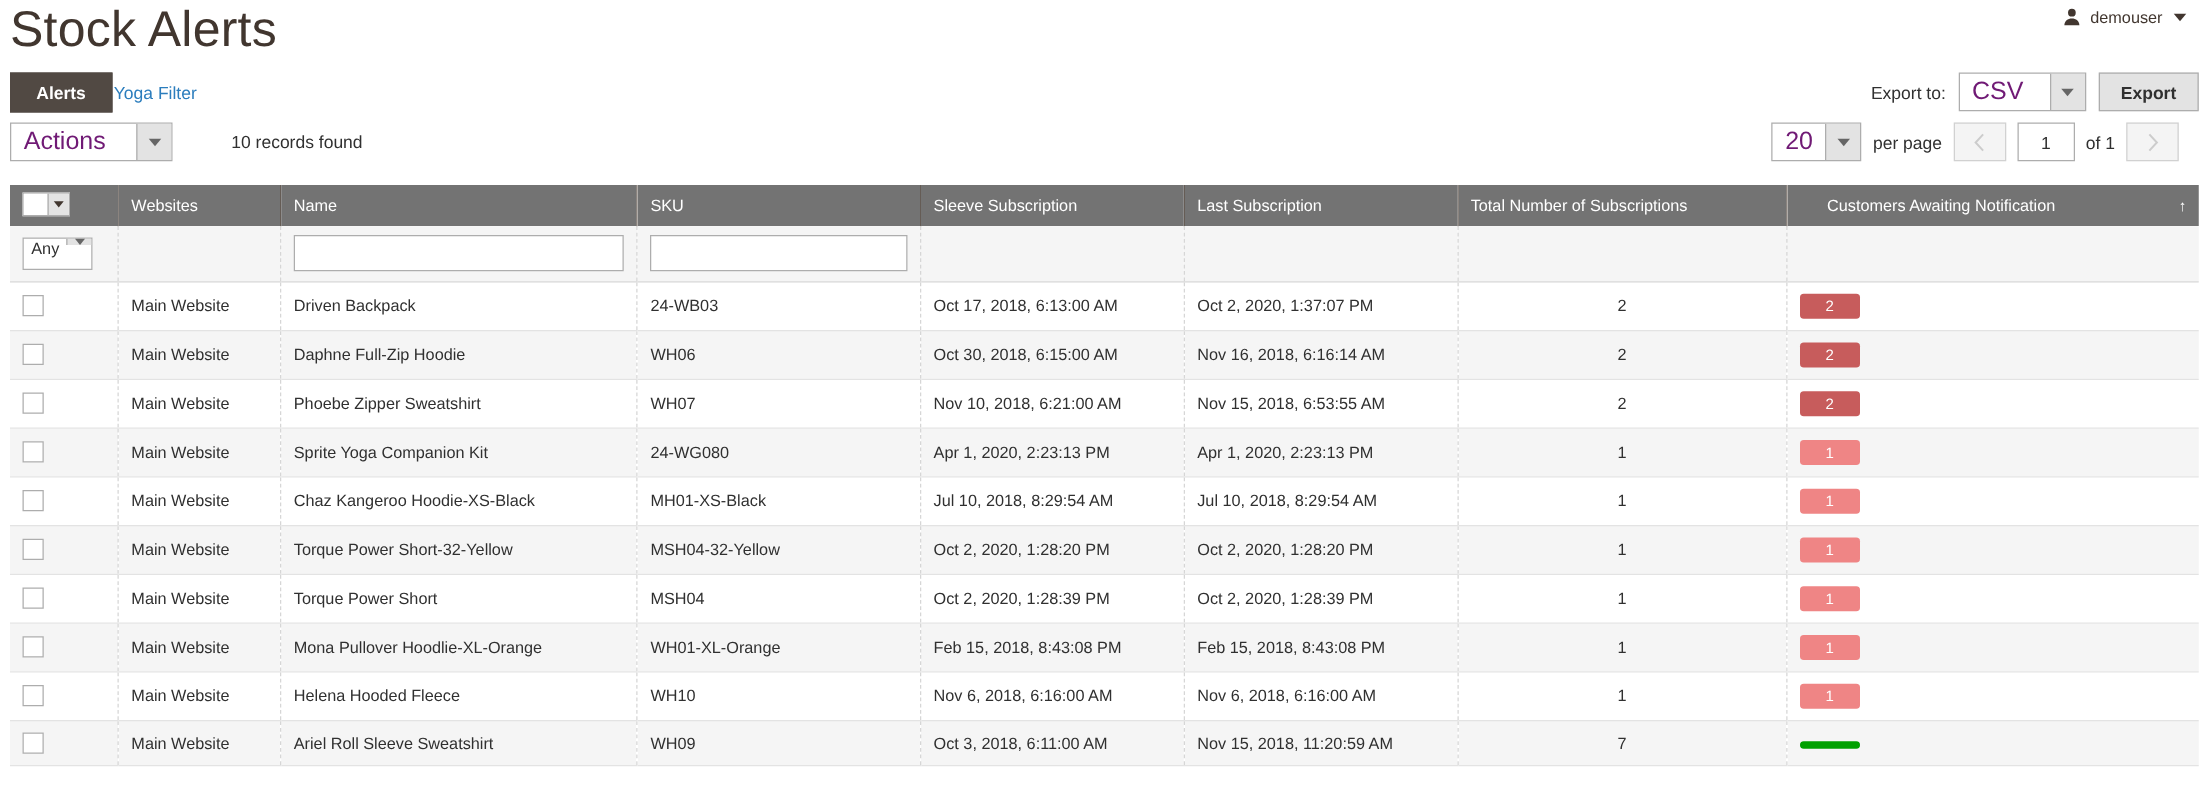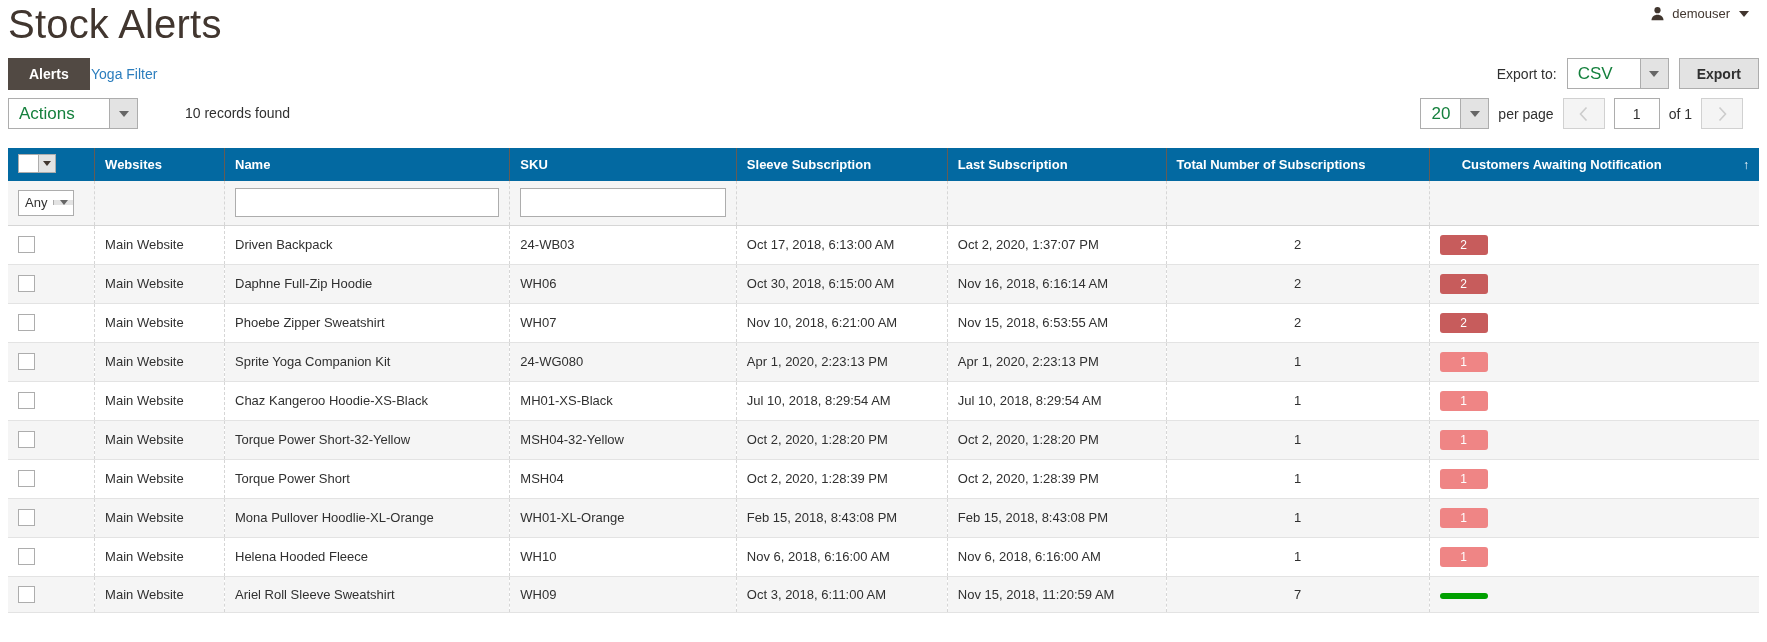--- a/index.html
+++ b/index.html
@@ -87,22 +87,22 @@
   .select-box {
     display: inline-flex;
     align-items: stretch;
     border: 1px solid #adadad;
     background: #ffffff;
     height: 31px;
   }
   .select-box .val {
     display: flex; align-items: center;
     padding: 0 10px;
-    font-size: 17px;
-    color: #15803d;
+    font-size: 20px;
+    color: #701a75;
     min-width: 72px;
   }
   .select-box .arrow {
     width: 28px;
     background: #e3e3e3;
     border-left: 1px solid #adadad;
     display: flex; align-items: center; justify-content: center;
   }
   .select-box .arrow i {
     width: 0; height: 0;
@@ -178,24 +178,24 @@
     position: absolute;
     left: 8px; top: 148px;
     width: 1751px;
   }
   table.grid {
     width: 100%;
     border-collapse: collapse;
     table-layout: fixed;
   }
   table.grid th {
-    background: #0369a1;
+    background: #737373;
     color: #ffffff;
     font-size: 13px;
-    font-weight: 700;
+    font-weight: 400;
     text-align: left;
     padding: 9px 10px;
     border-right: 1px solid #655c55;
     vertical-align: middle;
     height: 32px;
     position: relative;
     cursor: pointer;
     white-space: nowrap;
     overflow: hidden;
   }
@@ -252,21 +252,21 @@
     height: 29px;
     border: 1px solid #adadad;
     background: #ffffff;
     font-size: 13px;
     padding: 0 7px;
     color: #303030;
     font-family: "Liberation Sans", sans-serif;
   }
   .any-select {
     display: inline-flex;
-    align-items: center;
+    align-items: flex-start;
     border: 1px solid #adadad;
     background: #ffffff;
     height: 26px;
   }
   .any-select .val {
     display: flex; align-items: center;
     padding: 0 6px;
     font-size: 13px;
     color: #303030;
     min-width: 34px;

